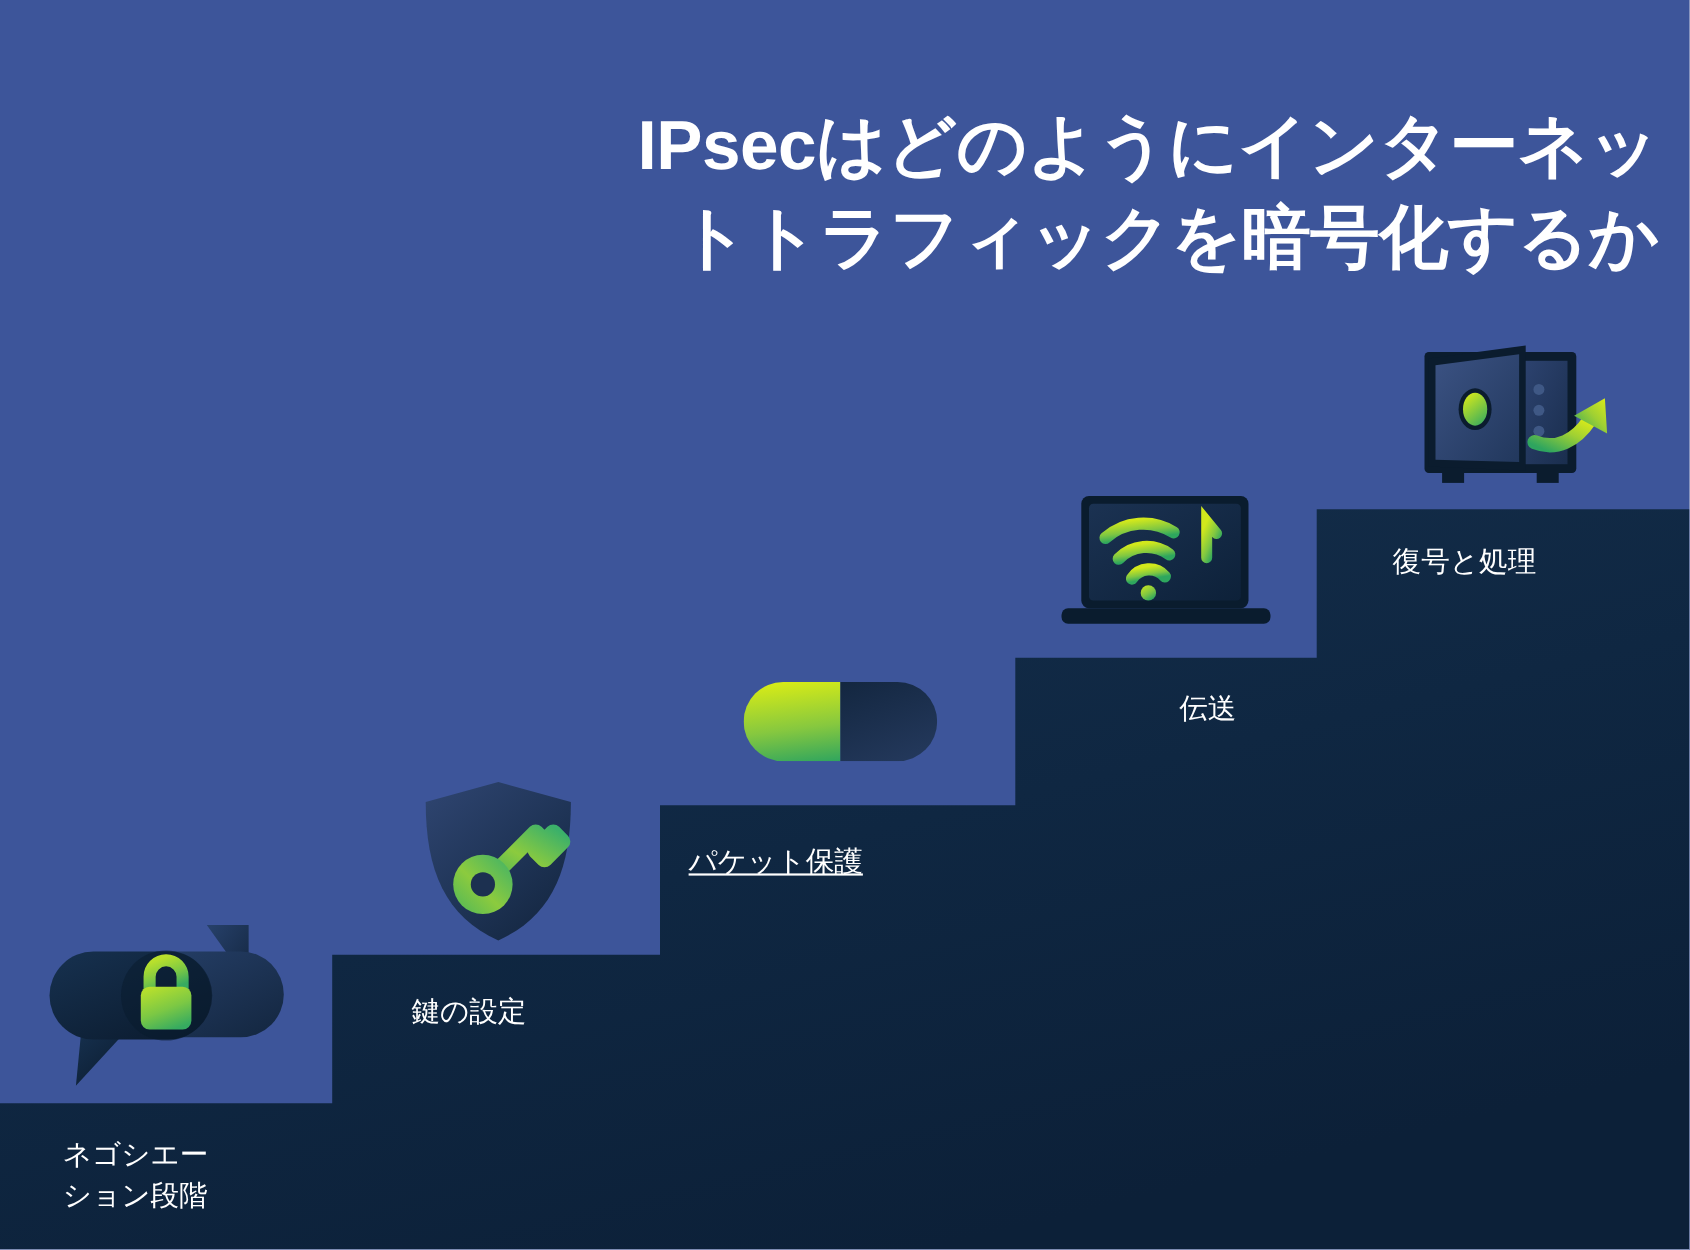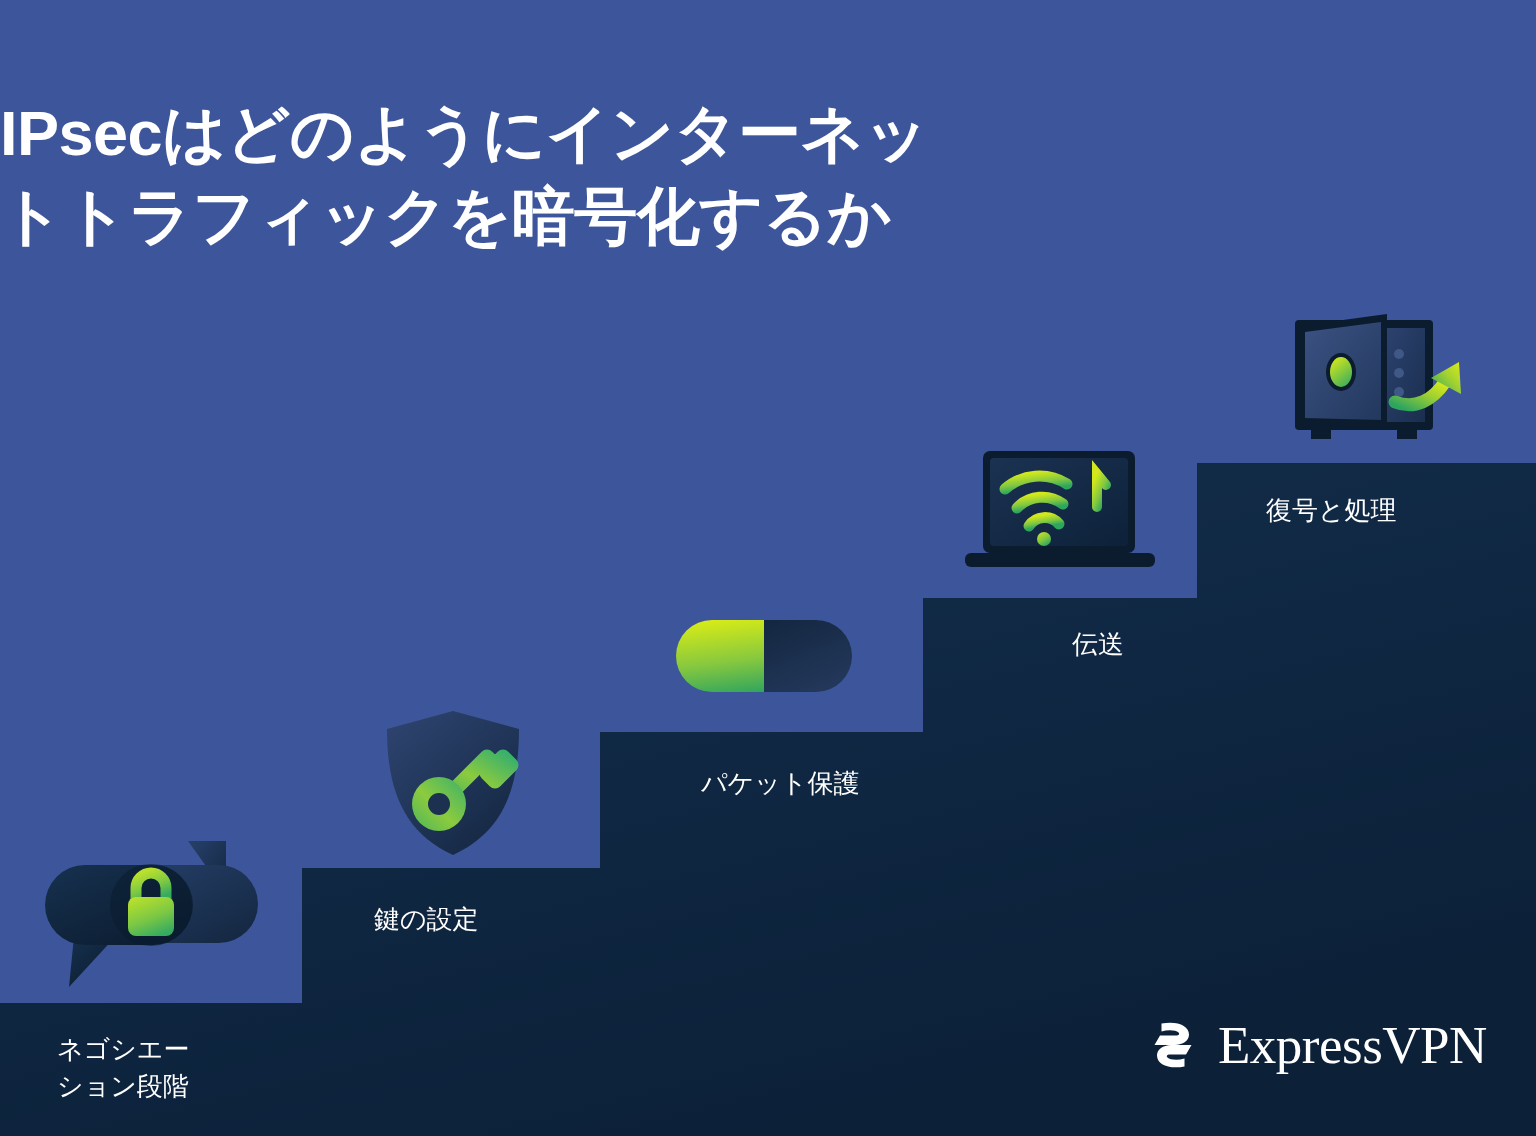--- a/index.html
+++ b/index.html
@@ -19,21 +19,21 @@
     background: #3d559a;
     overflow: hidden;
   }
 
   
   #title-block {
     position: absolute;
     left: 0;
     top: 92px;
     width: 1508px;
-    text-align: left;
+    text-align: right;
     color: #ffffff;
     font-weight: bold;
     font-size: 63px;
     line-height: 1.32;
     letter-spacing: -0.5px;
     white-space: pre-line;
   }
 
   
   #staircase {
@@ -48,21 +48,21 @@
   .step-label {
     position: absolute;
     color: #ffffff;
     font-size: 26px;
     line-height: 1.42;
     font-weight: normal;
     white-space: pre-line;
   }
   .step-label.l1 { left: 57px;   top: 1031px; }
   .step-label.l2 { left: 374px;  top: 901px; text-align: center;  }
-  .step-label.l3 { left: 701px;  top: 765px;  }
+  .step-label.l3 { left: 626px;  top: 765px; text-decoration: underline;  }
   .step-label.l4 { left: 1072px; top: 628px; font-family: Liberation Mono, monospace;  }
   .step-label.l5 { left: 1266px; top: 492px;  }
 
   
   .icon {
     position: absolute;
   }
   #icon-negotiation { left: 38px;   top: 836px; width: 232px; height: 160px; }
   #icon-key-shield  { left: 383px;  top: 707px; width: 140px; height: 152px; }
   #icon-packet      { left: 676px;  top: 620px; width: 176px; height: 72px;  }
@@ -275,25 +275,14 @@
     <path d="M176,52 L178,84 L148,68 Z" fill="url(#arrowGrad)"></path>
   </svg>
 
   <div class="step-label l1">ネゴシエー
 ション段階</div>
   <div class="step-label l2">鍵の設定</div>
   <div class="step-label l3">パケット保護</div>
   <div class="step-label l4">伝送</div>
   <div class="step-label l5">復号と処理</div>
 
-  <div id="logo">
-    <svg id="logo-mark" viewBox="0 0 58 58" width="58" height="58" aria-hidden="true">
-      <path d="M17.5,7.5 C 33,4.5 45,9.5 45,18.5 C 45,25 39,28.5 31,29
-               L 10.5,29 L 16,19.5 L 32,19.5 C 35,19.5 36,18 34.5,16.5
-               C 32,14 24,13.5 17.5,15.5 Z" fill="#ffffff"></path>
-      <path d="M40.5,50.5 C 25,53.5 13,48.5 13,39.5 C 13,33 19,29.5 27,29
-               L 47.5,29 L 42,38.5 L 26,38.5 C 23,38.5 22,40 23.5,41.5
-               C 26,44 34,44.5 40.5,42.5 Z" fill="#ffffff"></path>
-    </svg>
-    <div id="logo-wordmark">ExpressVPN</div>
-  </div>
 
 </div>
 
 </body></html>

